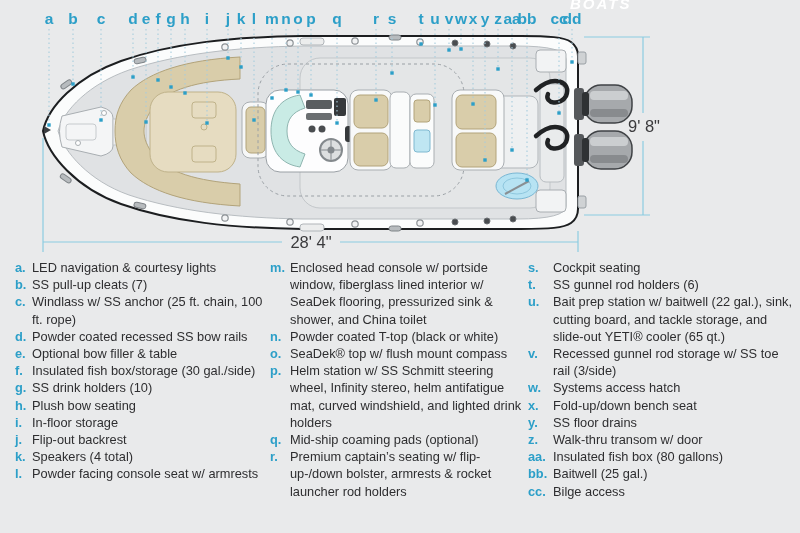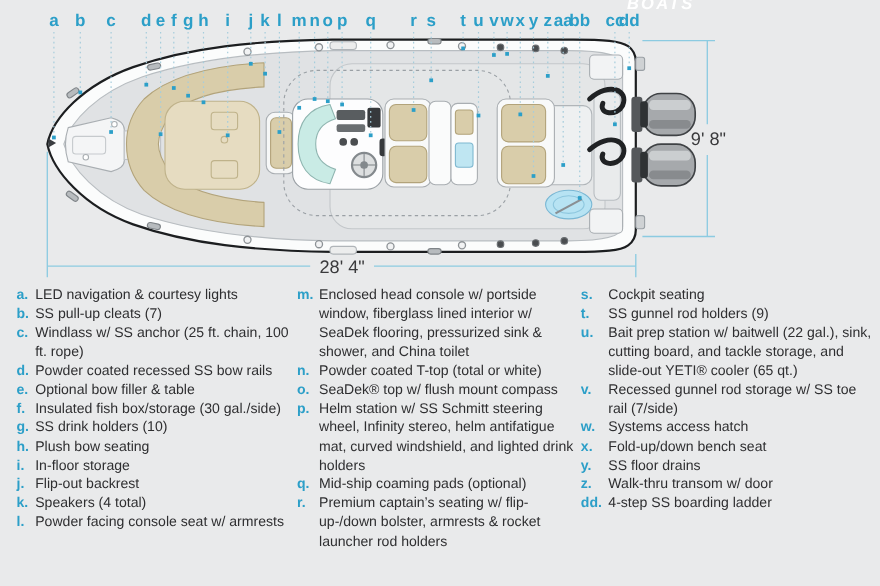--- a/index.html
+++ b/index.html
@@ -291,21 +291,21 @@
         <span class="legend-text">Powder facing console seat w/ armrests</span>
       </div>
     </div>
   <div class="legend-col" id="legend-col-1" style="left:270px;width:254px;--kw:20px;">
       <div class="legend-item">
         <span class="legend-key">m.</span>
         <span class="legend-text">Enclosed head console w/ portside window, fiberglass lined interior w/ SeaDek flooring, pressurized sink &amp; shower, and China toilet</span>
       </div>
       <div class="legend-item">
         <span class="legend-key">n.</span>
-        <span class="legend-text">Powder coated T-top (total or white)</span>
+        <span class="legend-text">Powder coated T-top (black or white)</span>
       </div>
       <div class="legend-item">
         <span class="legend-key">o.</span>
         <span class="legend-text">SeaDek® top w/ flush mount compass</span>
       </div>
       <div class="legend-item">
         <span class="legend-key">p.</span>
         <span class="legend-text">Helm station w/ SS Schmitt steering wheel, Infinity stereo, helm antifatigue mat, curved windshield, and lighted drink holders</span>
       </div>
       <div class="legend-item">
@@ -317,44 +317,52 @@
         <span class="legend-text">Premium captain’s seating w/ flip-up-/down bolster, armrests &amp; rocket launcher rod holders</span>
       </div>
     </div>
   <div class="legend-col" id="legend-col-2" style="left:528px;width:268px;--kw:25px;">
       <div class="legend-item">
         <span class="legend-key">s.</span>
         <span class="legend-text">Cockpit seating</span>
       </div>
       <div class="legend-item">
         <span class="legend-key">t.</span>
-        <span class="legend-text">SS gunnel rod holders (9)</span>
+        <span class="legend-text">SS gunnel rod holders (6)</span>
       </div>
       <div class="legend-item">
         <span class="legend-key">u.</span>
         <span class="legend-text">Bait prep station w/ baitwell (22 gal.), sink, cutting board, and tackle storage, and slide-out YETI® cooler (65 qt.)</span>
       </div>
       <div class="legend-item">
         <span class="legend-key">v.</span>
-        <span class="legend-text">Recessed gunnel rod storage w/ SS toe rail (7/side)</span>
+        <span class="legend-text">Recessed gunnel rod storage w/ SS toe rail (3/side)</span>
       </div>
       <div class="legend-item">
         <span class="legend-key">w.</span>
         <span class="legend-text">Systems access hatch</span>
       </div>
       <div class="legend-item">
         <span class="legend-key">x.</span>
         <span class="legend-text">Fold-up/down bench seat</span>
       </div>
       <div class="legend-item">
         <span class="legend-key">y.</span>
         <span class="legend-text">SS floor drains</span>
       </div>
       <div class="legend-item">
         <span class="legend-key">z.</span>
         <span class="legend-text">Walk-thru transom w/ door</span>
       </div>
       <div class="legend-item">
-        <span class="legend-key">dd.</span>
-        <span class="legend-text">4-step SS boarding ladder</span>
+        <span class="legend-key">aa.</span>
+        <span class="legend-text">Insulated fish box (80 gallons)</span>
+      </div>
+      <div class="legend-item">
+        <span class="legend-key">bb.</span>
+        <span class="legend-text">Baitwell (25 gal.)</span>
+      </div>
+      <div class="legend-item">
+        <span class="legend-key">cc.</span>
+        <span class="legend-text">Bilge access</span>
       </div>
     </div>
 </div>
 
 </body></html>

